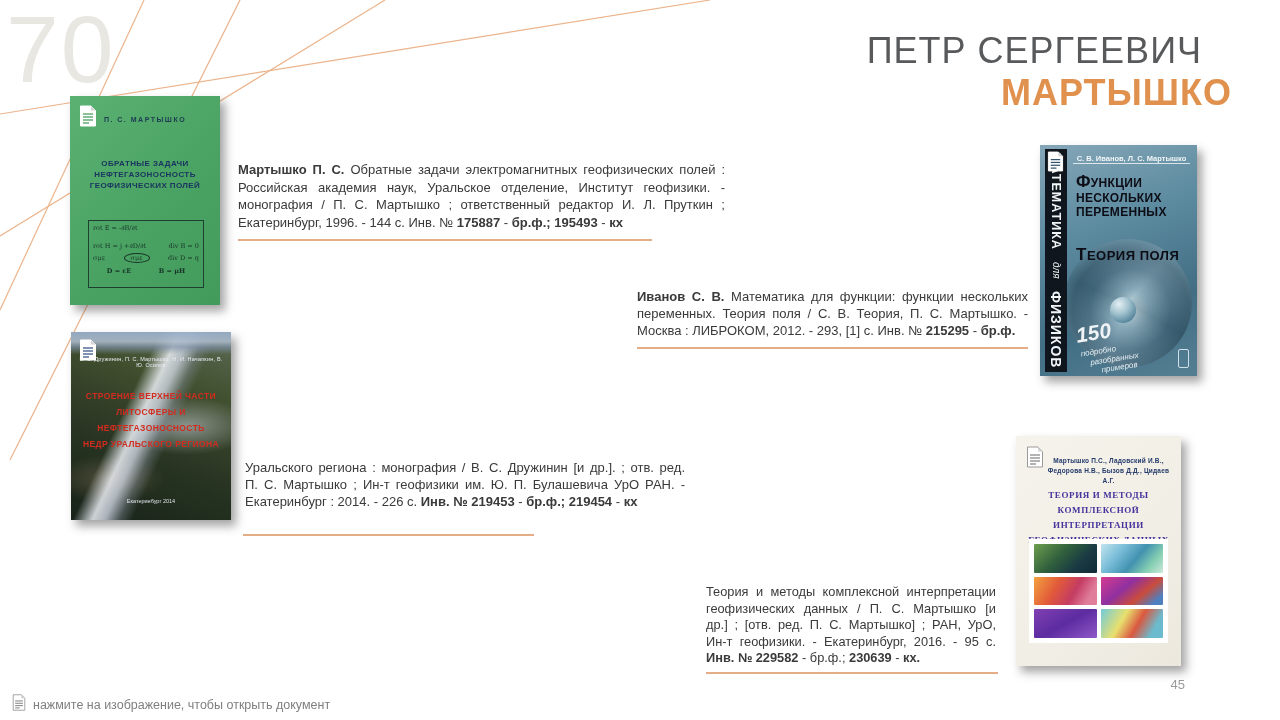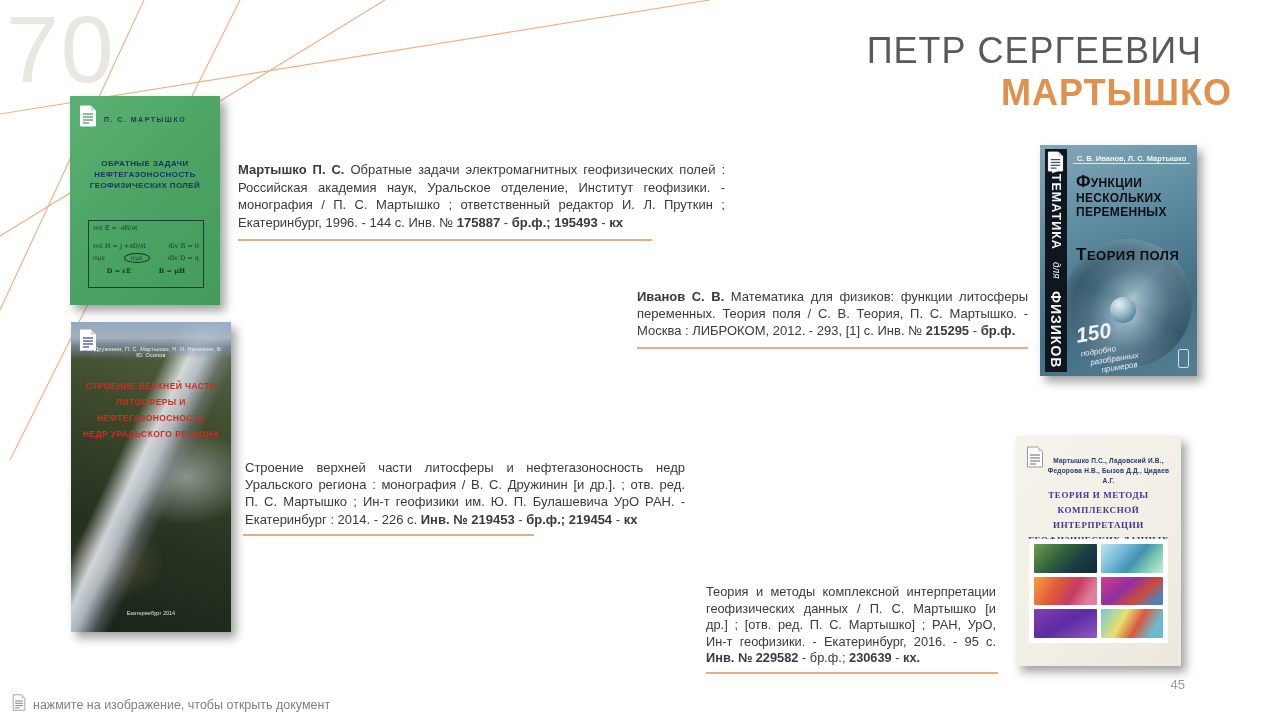--- a/index.html
+++ b/index.html
@@ -76,21 +76,21 @@
   .b2-sphere { position:absolute; left:70px; top:152px; width:26px; height:26px; border-radius:50%;
                background:radial-gradient(circle at 35% 28%, #e4eff3, #a3c3cf 38%, #5f8da2 72%, #3b627b); }
   .b2-150 { position:absolute; left:36px; top:176px; font-size:21px; font-weight:bold; font-style:italic;
             color:#eef3f5; transform:rotate(-9deg); }
   .b2-badge { position:absolute; left:42px; top:200px; font-size:8px; font-style:italic; color:#e4ecf0;
               line-height:9.5px; transform:rotate(-9deg); }
   .b2-logo { position:absolute; right:8px; bottom:8px; width:11px; height:19px;
              border:1px solid #cfe0e8; border-radius:2px; }
 
   
-  .book3 { left:71px; top:322px; width:160px; height:310px; background-color:#26321f;
+  .book3 { left:71px; top:332px; width:160px; height:188px; background-color:#26321f;
            background:
              linear-gradient(180deg, rgba(150,172,200,.95) 0%, rgba(172,186,202,.9) 5%, rgba(128,146,170,.7) 8%, rgba(0,0,0,0) 12%),
              linear-gradient(115deg, rgba(0,0,0,0) 36%, rgba(236,239,245,.85) 44%, rgba(206,213,225,.8) 49%, rgba(135,145,160,.4) 55%, rgba(0,0,0,0) 60%),
              radial-gradient(ellipse 60% 22% at 72% 50%, rgba(224,230,240,.5), rgba(0,0,0,0) 70%),
              radial-gradient(ellipse 50% 18% at 24% 78%, rgba(118,102,80,.55), rgba(0,0,0,0) 70%),
              linear-gradient(200deg, #55644b 8%, #41502f 28%, #344028 46%, #283422 64%, #1f2b1c 82%, #18231b 100%); }
   .b3-authors { position:absolute; top:24px; left:4px; right:4px; text-align:center;
                 font-size:5.5px; color:#e9ebf2; letter-spacing:.2px; }
   .b3-title { position:absolute; top:56px; left:6px; right:6px; text-align:center;
               font-size:8.5px; font-weight:bold; color:#d22c20; line-height:16px; letter-spacing:.4px; }
@@ -269,28 +269,27 @@
 
   <div class="bib bib1">
       <div class="bib-line"><b>Мартышко П. С.</b><span> Обратные задачи электромагнитных геофизических полей :</span></div>
       <div class="bib-line"><span>Российская академия наук, Уральское отделение, Институт геофизики. -</span></div>
       <div class="bib-line"><span>монография / П. С. Мартышко ; ответственный редактор И. Л. Пруткин ;</span></div>
       <div class="bib-line"><span>Екатеринбург, 1996. - 144 с. Инв. № </span><b>175887</b><span> - </span><b>бр.ф.;</b><span> </span><b>195493</b><span> - </span><b>кх</b></div>
     </div>
   <div class="rule rule1"></div>
 
   <div class="bib bib2">
-      <div class="bib-line"><b>Иванов С. В.</b><span> Математика для физиков: функции литосферы</span></div>
+      <div class="bib-line"><b>Иванов С. В.</b><span> Математика для функции: функции нескольких</span></div>
       <div class="bib-line"><span>переменных. Теория поля / С. В. Теория, П. С. Мартышко. -</span></div>
       <div class="bib-line"><span>Москва : ЛИБРОКОМ, 2012. - 293, [1] с. Инв. № </span><b>215295</b><span> - </span><b>бр.ф.</b></div>
     </div>
   <div class="rule rule2"></div>
 
   <div class="bib bib3">
-      <div class="bib-line"><span>Строение верхней части литосферы и нефтегазоносность недр</span></div>
       <div class="bib-line"><span>Уральского региона : монография / В. С. Дружинин [и др.]. ; отв. ред.</span></div>
       <div class="bib-line"><span>П. С. Мартышко ; Ин-т геофизики им. Ю. П. Булашевича УрО РАН. -</span></div>
       <div class="bib-line"><span>Екатеринбург : 2014. - 226 с. </span><b>Инв. № 219453</b><span> - </span><b>бр.ф.; 219454</b><span> - </span><b>кх</b></div>
     </div>
   <div class="rule rule3"></div>
 
   <div class="bib bib4">
       <div class="bib-line"><span>Теория и методы комплексной интерпретации</span></div>
       <div class="bib-line"><span>геофизических данных / П. С. Мартышко [и</span></div>
       <div class="bib-line"><span>др.] ; [отв. ред. П. С. Мартышко] ; РАН, УрО,</span></div>

